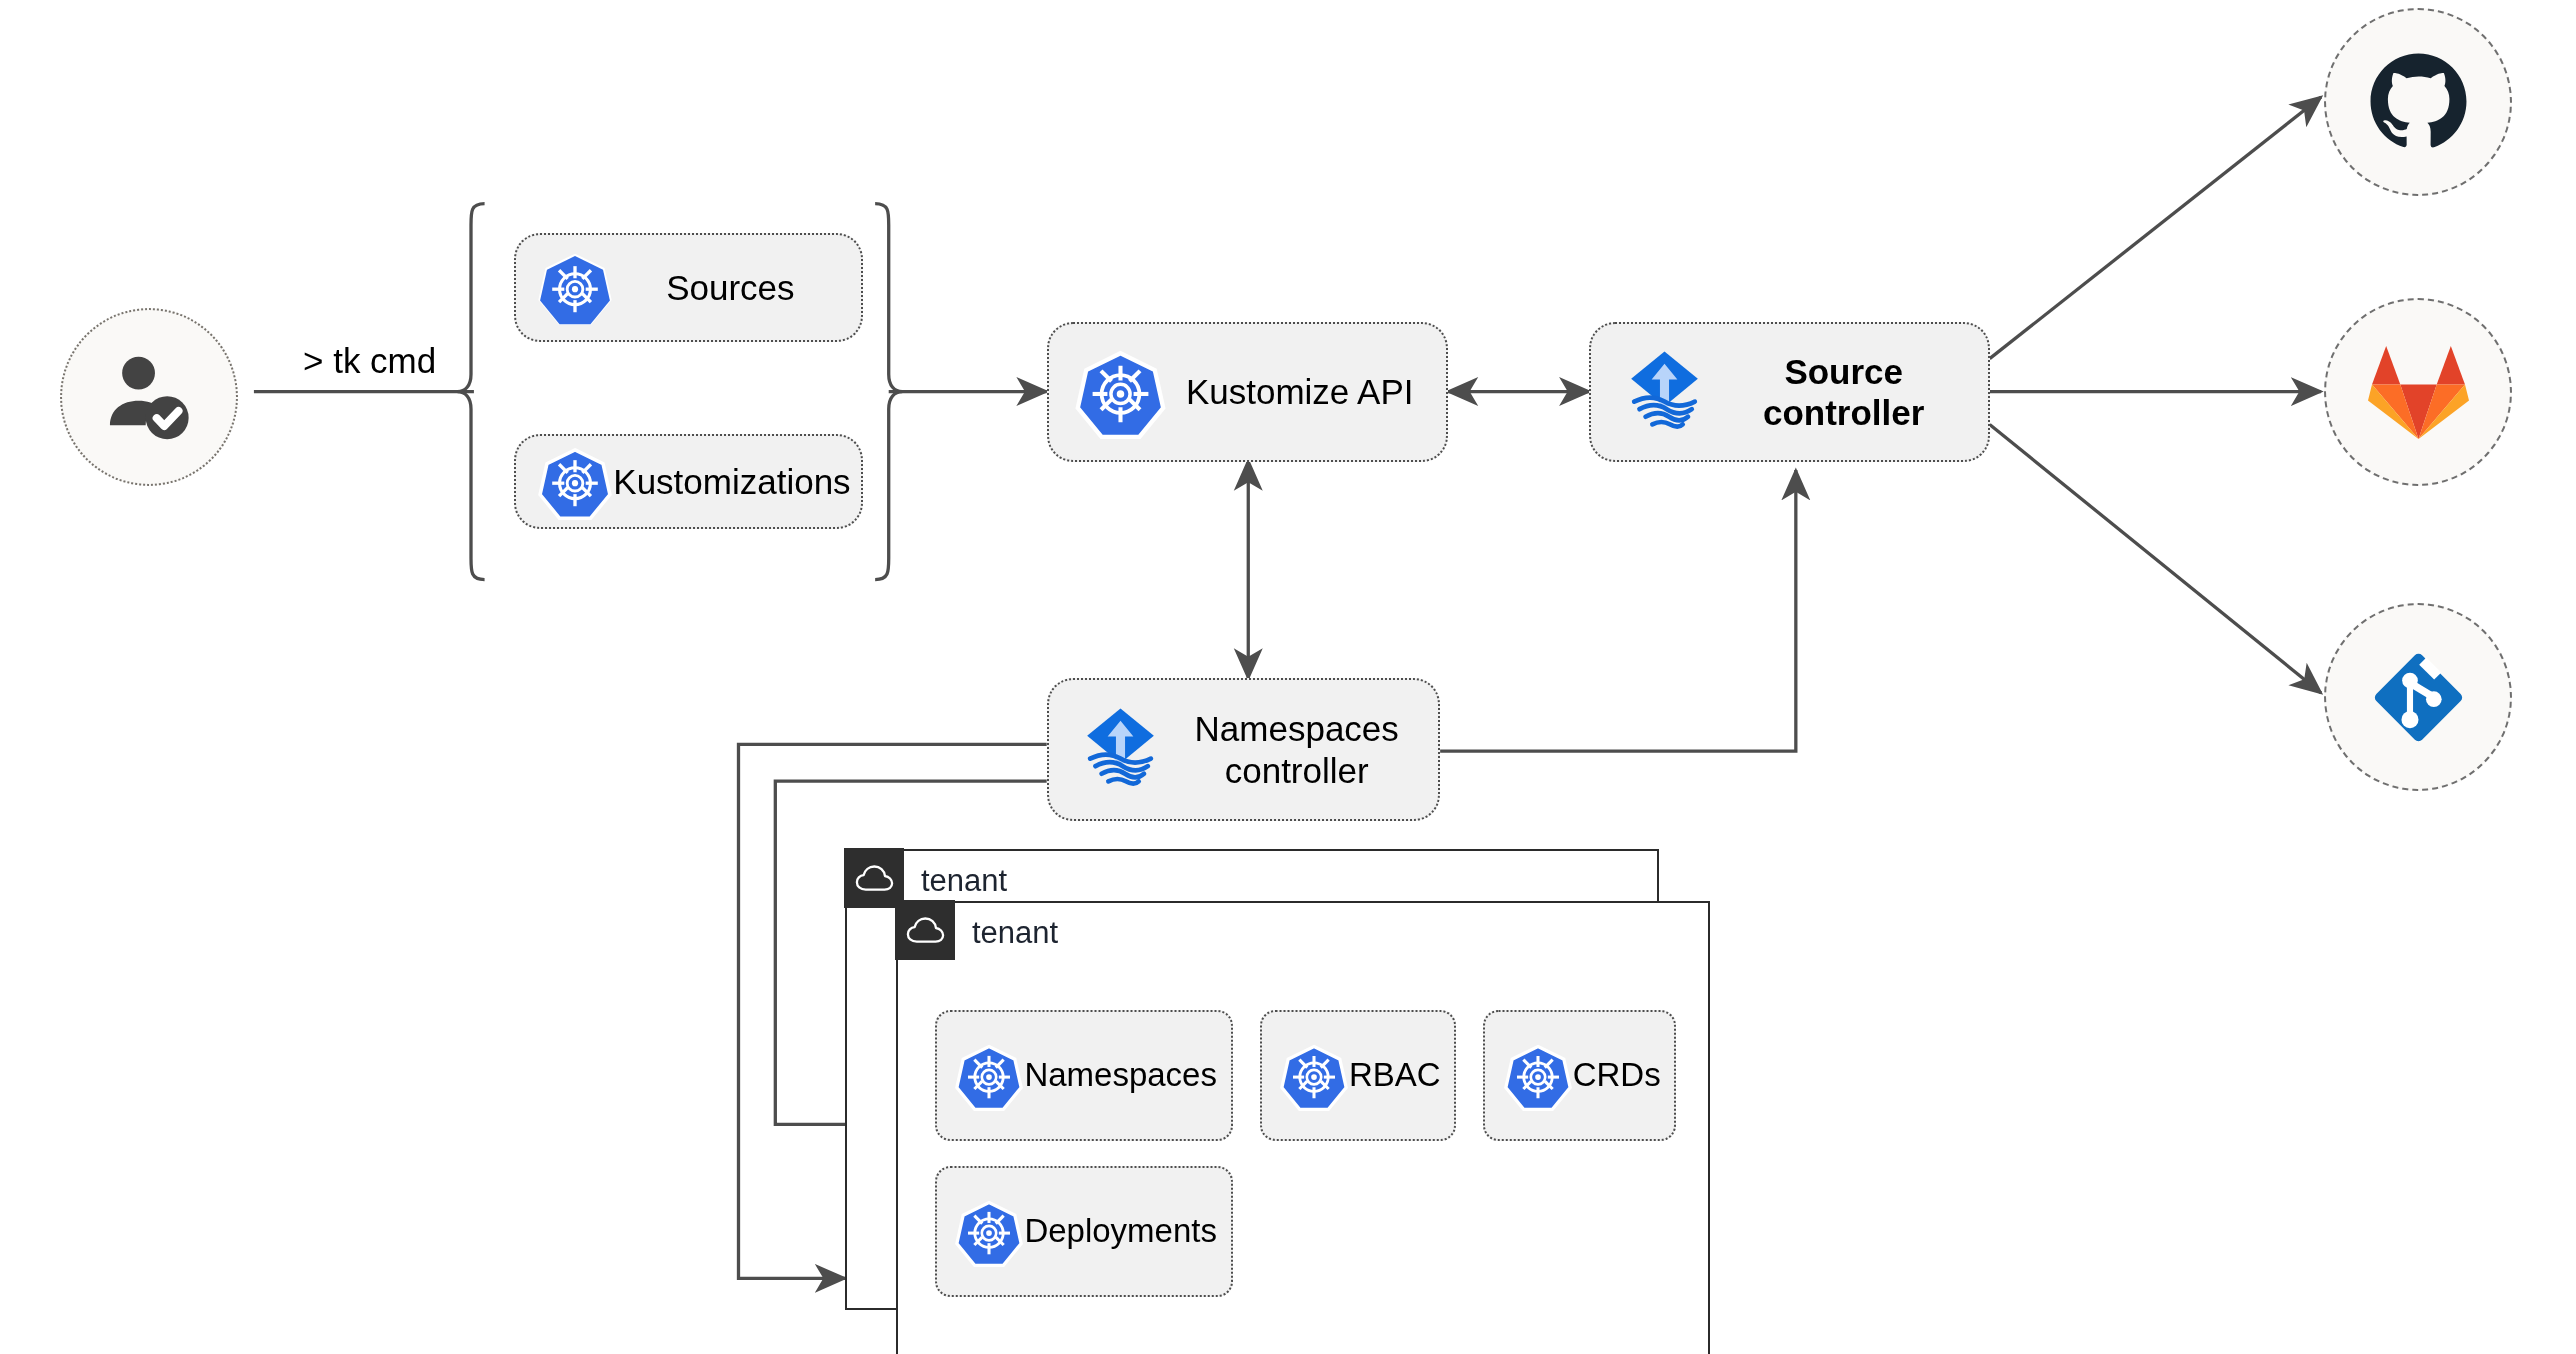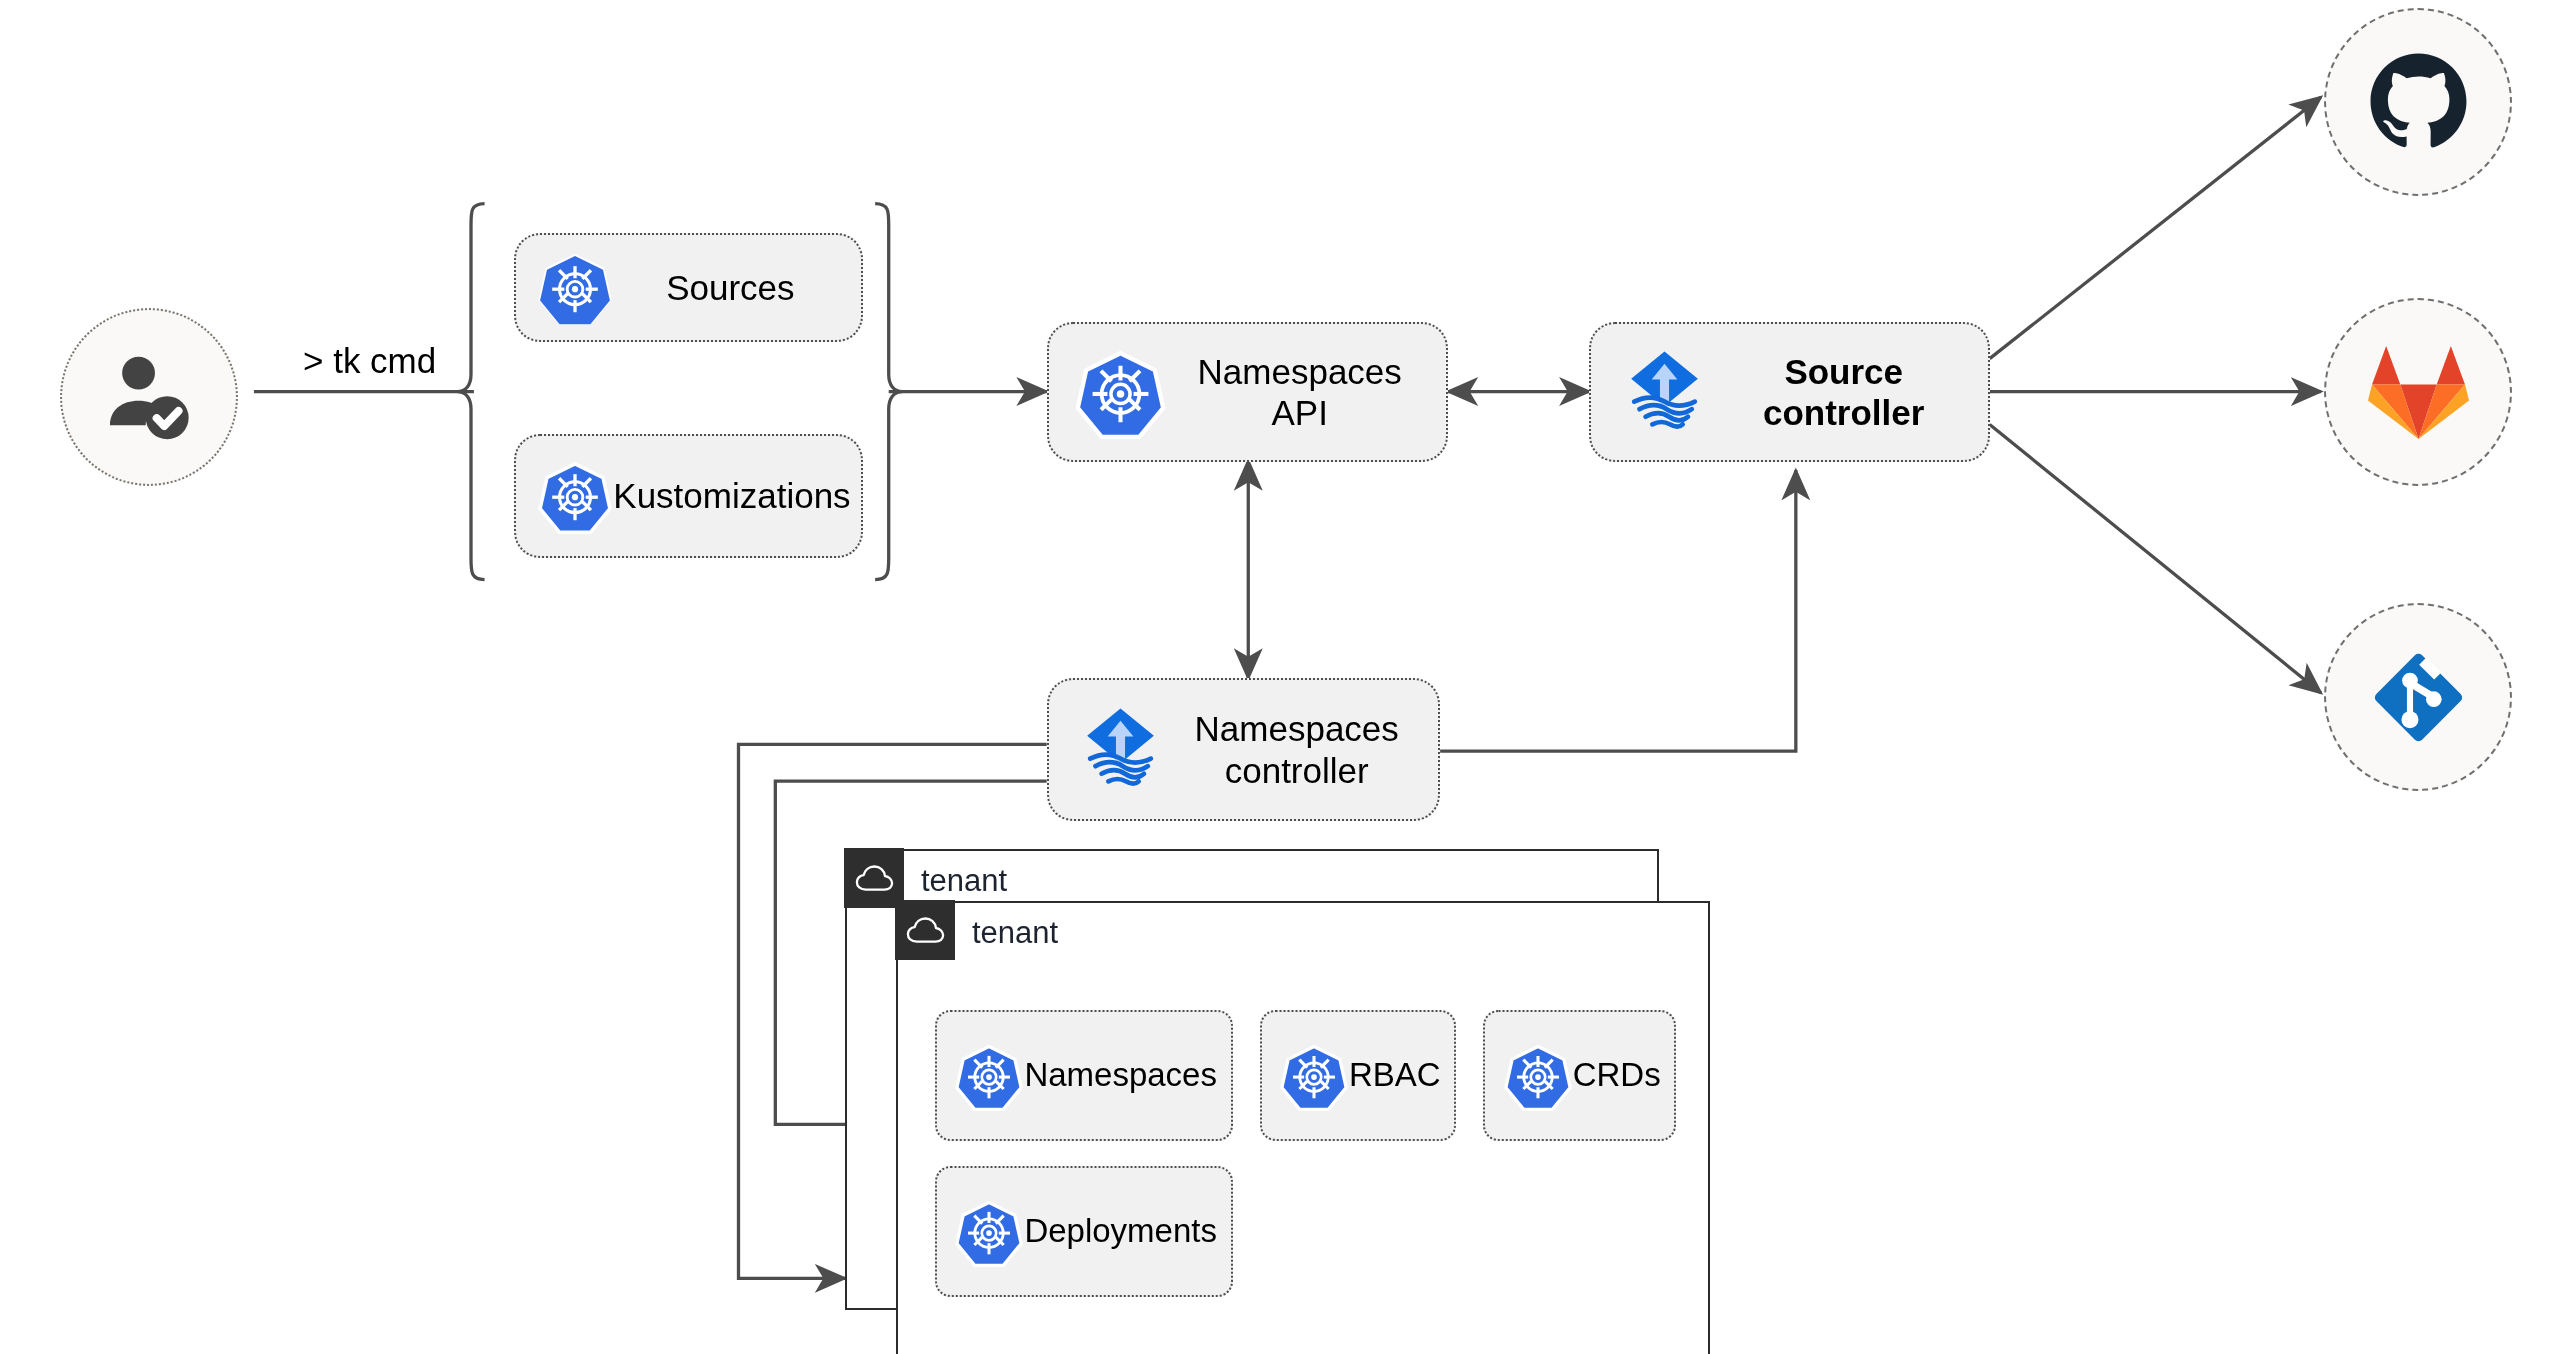--- a/index.html
+++ b/index.html
@@ -143,21 +143,21 @@
           <path d="M44.4 16.1l2 2-7.2 7.2-2-2z"></path>
           <path d="M24.8 35.7l2 2-7.2 7.2-2-2z"></path>
           <circle cx="32" cy="33" r="13" fill="none" stroke="#ffffff" stroke-width="2.6"></circle>
           <circle cx="32" cy="33" r="6.6" fill="none" stroke="#ffffff" stroke-width="2.4"></circle>
         </g>
       </svg>
     </span>
     <span class="lbl">Sources</span>
   </div>
 
-  <div class="node" style="left:514px;top:434px;width:349px;height:124px;">
+  <div class="node" style="left:514px;top:434px;width:349px;height:95px;">
     <span class="ico" style="margin-left:21.3px;">
       <svg width="76" height="76" viewBox="0 0 64 64">
         <path d="M32 5 L55.6 16.6 L61.4 42.6 L45 62.6 L19 62.6 L2.6 42.6 L8.4 16.6 Z" fill="#326ce5" stroke="#ffffff" stroke-width="3"></path>
         <g fill="#ffffff">
           <circle cx="32" cy="33" r="2.6"></circle>
           <path d="M30.6 13.6h2.8v10.2h-2.8z"></path>
           <path d="M30.6 42.2h2.8v10.2h-2.8z"></path>
           <path d="M12.8 31.6h10.2v2.8H12.8z"></path>
           <path d="M41 31.6h10.2v2.8H41z"></path>
           <path d="M17.6 18.1l2-2 7.2 7.2-2 2z"></path>
@@ -184,21 +184,21 @@
           <path d="M41 31.6h10.2v2.8H41z"></path>
           <path d="M17.6 18.1l2-2 7.2 7.2-2 2z"></path>
           <path d="M37.2 37.7l2-2 7.2 7.2-2 2z"></path>
           <path d="M44.4 16.1l2 2-7.2 7.2-2-2z"></path>
           <path d="M24.8 35.7l2 2-7.2 7.2-2-2z"></path>
           <circle cx="32" cy="33" r="13" fill="none" stroke="#ffffff" stroke-width="2.6"></circle>
           <circle cx="32" cy="33" r="6.6" fill="none" stroke="#ffffff" stroke-width="2.4"></circle>
         </g>
       </svg>
     </span>
-    <span class="lbl">Namespaces API</span>
+    <span class="lbl">Kustomize API</span>
   </div>
 
   <div class="node" style="left:1589px;top:322px;width:401px;height:140px;font-weight:bold;">
     <span class="ico" style="margin-left:25px;">
       <svg width="97" height="97" viewBox="0 0 64 64">
         <path d="M32 5 L54 23 L32 41 L10 23 Z" fill="#0f6ddf"></path>
         <path d="M32 13 L40.5 23.5 L35 23.5 L35 41 L29 41 L29 23.5 L23.5 23.5 Z" fill="#b8d4fa"></path>
         <g stroke="#1268d8" stroke-width="3.1" fill="none" stroke-linecap="round">
           <path d="M12 38 C19 34.5 26 34.5 32 38 C38 41.5 45 41.5 52 38"></path>
           <path d="M15.5 43 C22 39.5 28 39.5 33.5 43 C39 46.5 45 46.5 50 43"></path>

